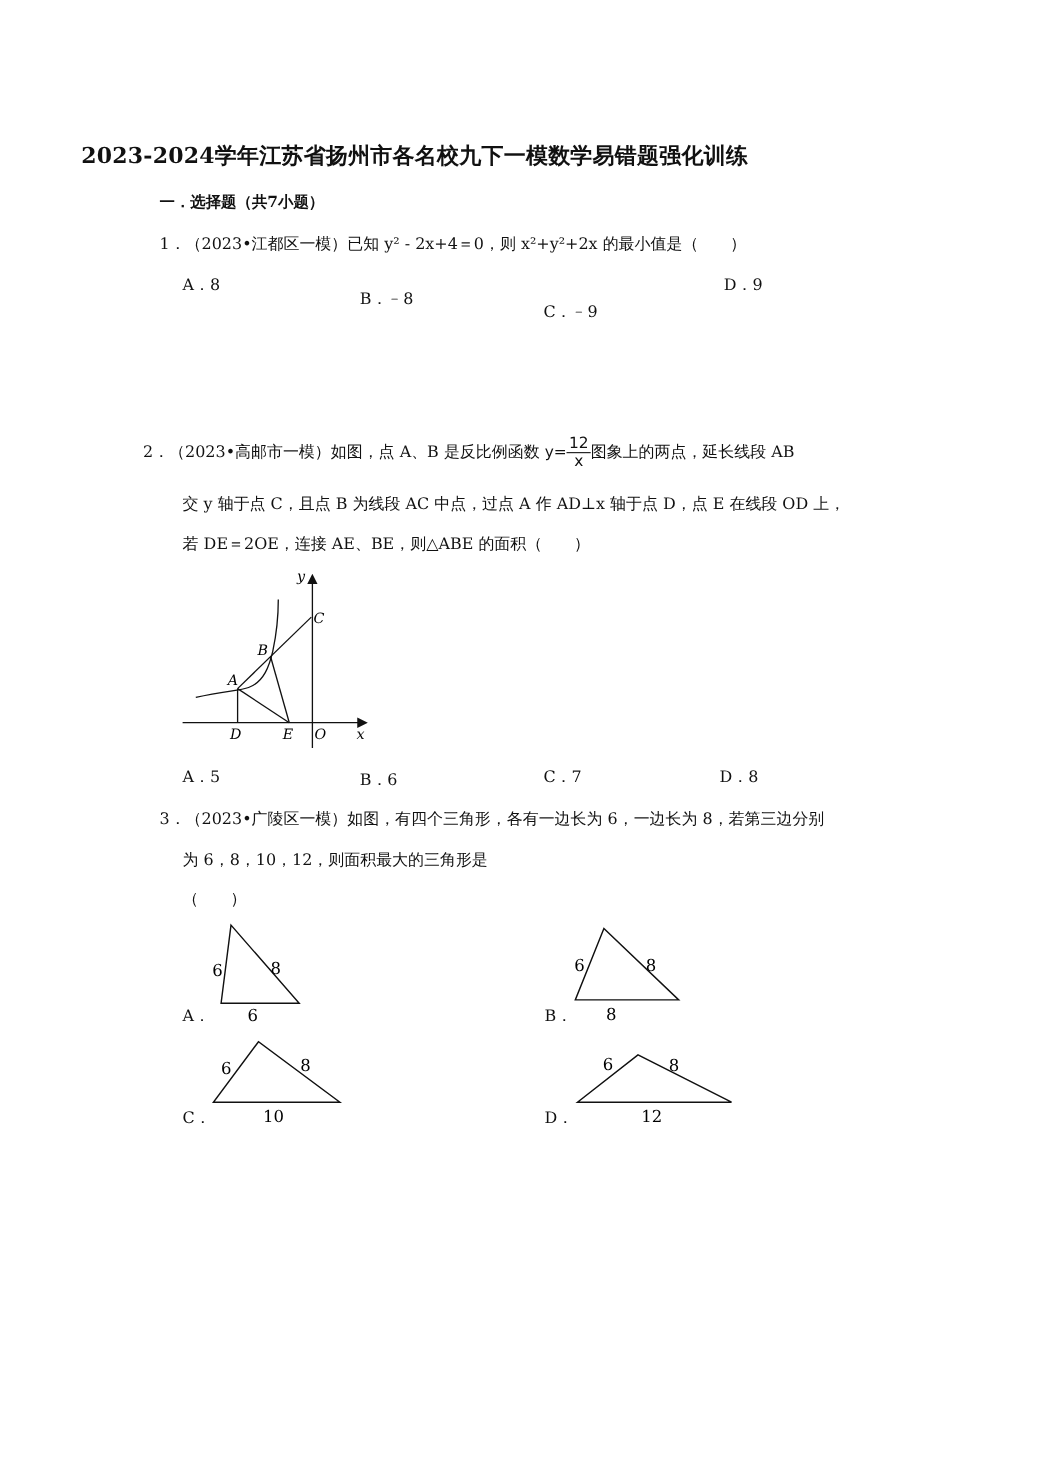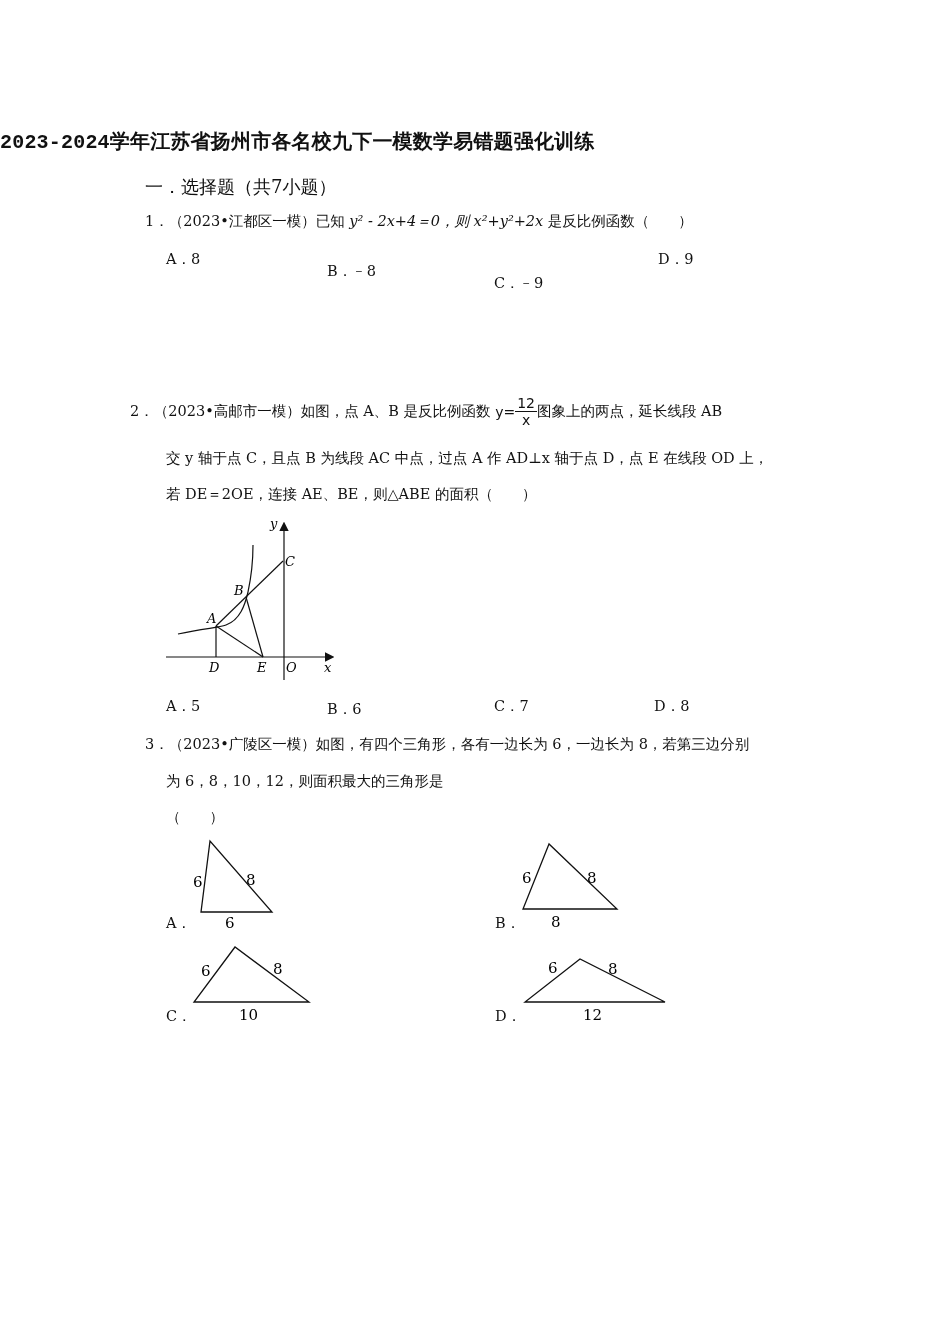--- a/index.html
+++ b/index.html
@@ -1,38 +1,38 @@
 <!DOCTYPE html>
 <html><head>
 <meta charset="utf-8">
 <style>
   html, body { margin: 0; padding: 0; background: #ffffff; }
   body { width: 950px; height: 1344px; position: relative; overflow: hidden;
          font-family: "DejaVu Serif", "Liberation Serif", serif; color: #111; }
   .abs { position: absolute; }
-  .title { left: 0; width: 754px; top: 128px; text-align: left; font-size: 20px; font-weight: bold; letter-spacing: 0.2px; font-family: Liberation Mono, monospace; }
-  .section { left: 145px; top: 175px; font-size: 18px; font-weight: normal; }
+  .title { left: 0; width: 754px; top: 128px; text-align: center; font-size: 20px; font-weight: bold; letter-spacing: 0.2px; }
+  .section { left: 145px; top: 175px; font-size: 14px; font-weight: bold; }
   .line { font-size: 14.5px; white-space: nowrap; }
   .opt { font-size: 14.5px; white-space: nowrap; }
   .frac { display: inline-block; vertical-align: middle; text-align: center; font-family: "DejaVu Sans", sans-serif; font-size: 14px; line-height: 16px; }
   .frac .num { display: block; border-bottom: 1px solid #111; padding: 0 2px; }
   .frac .den { display: block; }
   .yeq { font-family: "DejaVu Sans", sans-serif; font-size: 14px; vertical-align: middle; }
   svg text { font-family: "DejaVu Serif", "Liberation Serif", serif; }
 </style>
 </head>
 <body>
 
 <div class="abs title">2023-2024学年江苏省扬州市各名校九下一模数学易错题强化训练</div>
 <div class="abs section">一．选择题（共7小题）</div>
 
 <div class="abs line" style="left:145px; top:212px;">
   <span>1．</span><span>（2023•江都区一模）</span><span>已知</span>
-  <span style="font-style:italic;">y² - 2x+4＝0，则 x²+y²+2x</span>
-  <span>是反比例函数（　　）</span>
+  <span style="">y² - 2x+4＝0，则 x²+y²+2x</span>
+  <span>的最小值是（　　）</span>
 </div>
 <div class="abs opt" style="left:166px; top:250px;"><span>A．</span><span>8</span></div>
 <div class="abs opt" style="left:327px; top:250px;margin-top:12px;"><span>B．</span><span>﹣8</span></div>
 <div class="abs opt" style="left:494px; top:250px;margin-top:24px;"><span>C．</span><span>﹣9</span></div>
 <div class="abs opt" style="left:658px; top:250px;"><span>D．</span><span>9</span></div>
 
 <div class="abs line" style="left:130px; top:395px;">
   <span>2．</span><span>（2023•高邮市一模）</span><span>如图，点 A、B 是反比例函数</span>
   <span class="yeq">y=</span><span class="frac"><span class="num">12</span><span class="den">x</span></span><span>图象上的两点，延长线段 AB</span>
 </div>

